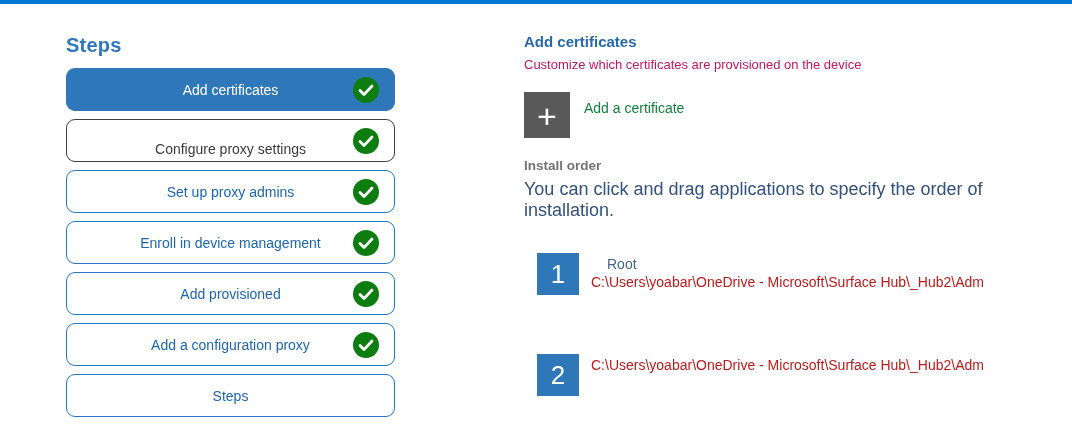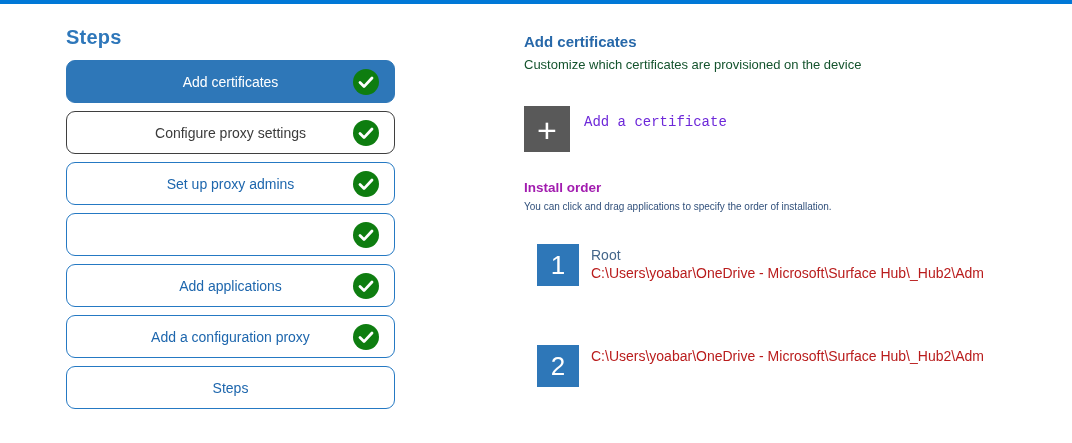--- a/index.html
+++ b/index.html
@@ -10,89 +10,89 @@
     position: relative; overflow: hidden;
     -webkit-font-smoothing: antialiased;
   }
   .topbar {
     position: absolute; top: 0; left: 0;
     width: 100%; height: 4px;
     background: #0078d7;
   }
 
   
-  .steps-col { position: absolute; left: 66px; top: 26px; width: 329px; }
+  .steps-col { position: absolute; left: 66px; top: 34px; width: 329px; }
   .steps-title {
     font-size: 20px; font-weight: bold; color: #2e77ba;
     margin-bottom: 11px; letter-spacing: .2px;
   }
   .step-btn {
     position: relative;
     width: 329px; height: 43px; margin-bottom: 8px;
     border-radius: 9px; background: #ffffff;
     border: 1.5px solid #2579c3;
     cursor: pointer;
   }
   .step-btn .step-label {
     position: absolute; left: 0; right: 0; top: 50%;
     transform: translateY(-50%);
     text-align: center; font-size: 14px; color: #1d66ad;
   }
   .step-btn.active { background: #2e77b8; border-color: #2e77b8; }
   .step-btn.active .step-label { color: #ffffff; }
   .step-btn.visited { border-color: #3f3f3f; }
-  .step-btn.visited .step-label { color: #3b3b3b; }
+  .step-btn.visited .step-label { color: #3b3b3b; margin-top: 8px; }
   .check-badge {
     position: absolute; right: 15px; top: 50%;
     transform: translateY(-50%);
     width: 26px; height: 26px; line-height: 0;
   }
 
   
   .main-col { position: absolute; left: 524px; top: 33px; width: 540px; }
   .main-title {
     font-size: 15px; font-weight: bold; color: #2768a9;
     margin-bottom: 7px;
   }
-  .main-subtitle { font-size: 13px; color: #14532d; margin-bottom: 34px; }
+  .main-subtitle { font-size: 13px; color: #be185d; margin-bottom: 20px; }
 
   .add-cert-row { display: flex; align-items: flex-start; cursor: pointer; }
   .plus-square {
     width: 46px; height: 46px; background: #595959;
     display: flex; align-items: center; justify-content: center;
     flex: 0 0 auto;
   }
   .plus-glyph {
     color: #ffffff; font-size: 34px; font-weight: 200;
     line-height: 1; margin-top: 2px;
   }
   .add-cert-label {
-    font-size: 14px; color: #6d28d9;
-    margin-left: 14px; padding-top: 8px; font-family: Liberation Mono, monospace;
+    font-size: 14px; color: #15803d;
+    margin-left: 14px; padding-top: 8px;
   }
 
   .install-title {
-    margin-top: 28px; font-size: 13.5px; font-weight: bold;
-    color: #a21caf; margin-bottom: 6px;
+    margin-top: 20px; font-size: 13.5px; font-weight: bold;
+    color: #737373; margin-bottom: 6px;
   }
-  .install-desc { font-size: 10px; color: #32517c; margin-bottom: 32px; }
+  .install-desc { font-size: 18px; color: #32517c; margin-bottom: 32px; }
 
   .order-row {
     display: flex; align-items: flex-start;
     margin-left: 13px; cursor: grab;
   }
   .order-row.first { margin-bottom: 59px; }
   .num-square {
     width: 42px; height: 42px; background: #2e77b8;
     display: flex; align-items: center; justify-content: center;
     flex: 0 0 auto;
   }
   .num-glyph { color: #ffffff; font-size: 26px; font-weight: 300; line-height: 1; }
   .order-text { margin-left: 12px; padding-top: 2px; }
-  .order-name { font-size: 14px; color: #44668a; line-height: 18px; }
+  .order-name { font-size: 14px; color: #44668a; line-height: 18px; margin-left: 16px; }
   .order-path { font-size: 14px; color: #b91c1c; line-height: 18px; white-space: nowrap; }
 </style>
 </head>
 <body>
 
 <div class="topbar"></div>
 
 <div class="steps-col">
   <div class="steps-title">Steps</div>
 
@@ -120,30 +120,31 @@
     <span class="step-label">Set up proxy admins</span>
     <span class="check-badge">
       <svg width="26" height="26" viewBox="0 0 26 26">
           <circle cx="13" cy="13" r="13" fill="#0e7d10"></circle>
           <path d="M7 13.6l4 4 8-8.6" stroke="#ffffff" stroke-width="2.8" fill="none" stroke-linecap="round" stroke-linejoin="round"></path>
         </svg>
     </span>
   </div>
 
   <div class="step-btn">
+    <span class="step-label">Enroll in device management</span>
     <span class="check-badge">
       <svg width="26" height="26" viewBox="0 0 26 26">
           <circle cx="13" cy="13" r="13" fill="#0e7d10"></circle>
           <path d="M7 13.6l4 4 8-8.6" stroke="#ffffff" stroke-width="2.8" fill="none" stroke-linecap="round" stroke-linejoin="round"></path>
         </svg>
     </span>
   </div>
 
   <div class="step-btn">
-    <span class="step-label">Add applications</span>
+    <span class="step-label">Add provisioned</span>
     <span class="check-badge">
       <svg width="26" height="26" viewBox="0 0 26 26">
           <circle cx="13" cy="13" r="13" fill="#0e7d10"></circle>
           <path d="M7 13.6l4 4 8-8.6" stroke="#ffffff" stroke-width="2.8" fill="none" stroke-linecap="round" stroke-linejoin="round"></path>
         </svg>
     </span>
   </div>
 
   <div class="step-btn">
     <span class="step-label">Add a configuration proxy</span>

